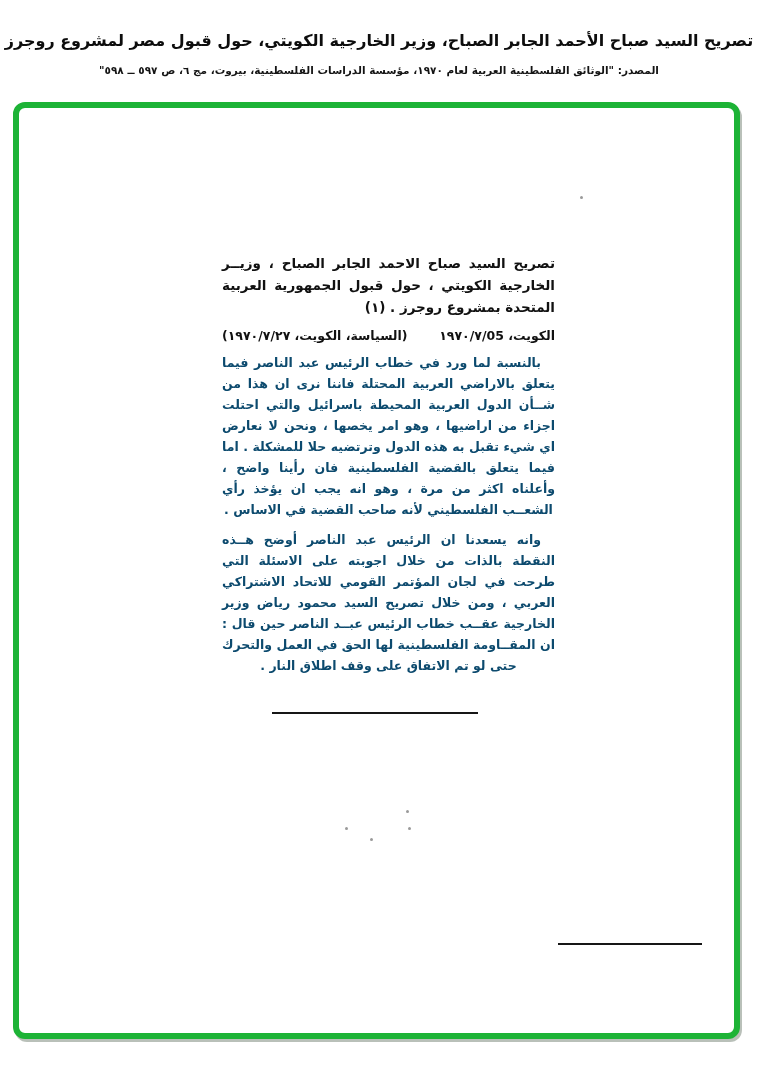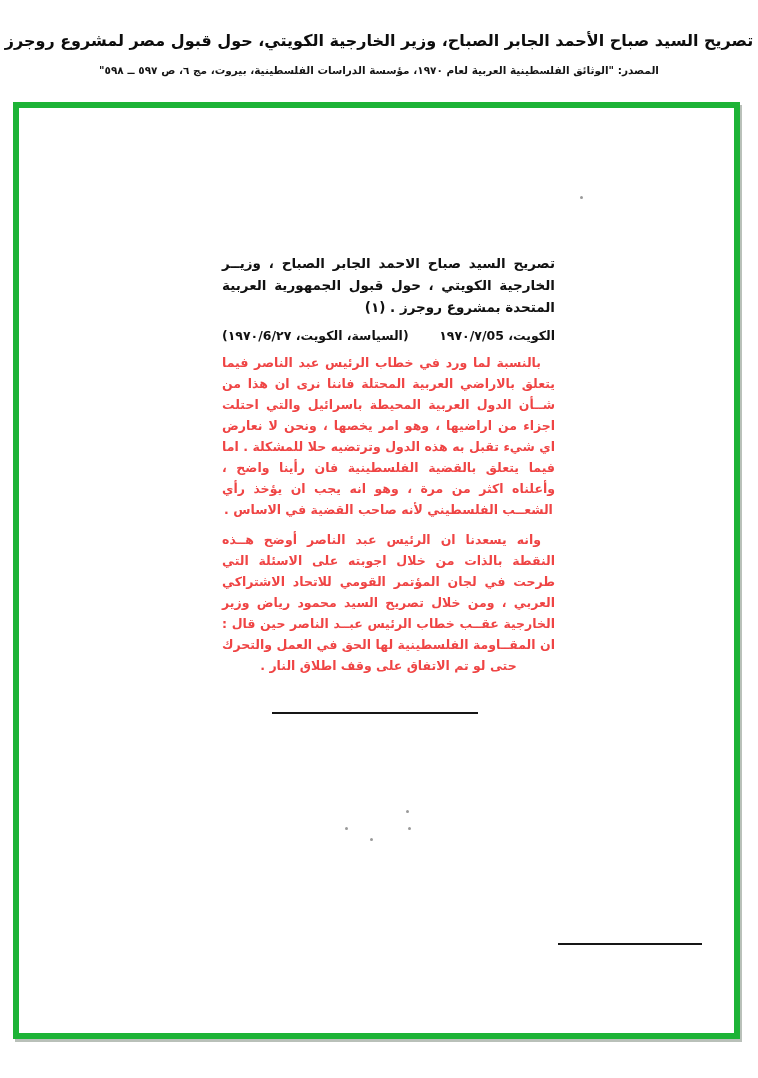--- a/index.html
+++ b/index.html
@@ -10,37 +10,37 @@
   .top-title{
     position:absolute;top:31px;left:0;right:0;text-align:center;
     font-size:16px;font-weight:bold;white-space:nowrap;color:#0d0d0d;
   }
   .source-line{
     position:absolute;top:64px;left:0;right:0;text-align:center;
     font-size:10.5px;font-weight:bold;white-space:nowrap;color:#141414;
   }
   .frame{
     position:absolute;left:13px;top:102px;width:715px;height:925px;
-    border:6px solid #1db336;border-radius:0;background:#ffffff;
+    border:6px solid #1db336;border-radius:12px;background:#ffffff;
     box-shadow:2px 3px 0 rgba(100,115,100,0.45);
   }
   .doc-column{
     position:absolute;top:144px;left:203px;width:333px;
   }
   .doc-heading{
     font-size:13.5px;font-weight:bold;line-height:22px;
     text-align:justify;color:#111;
   }
   .dateline{
     display:flex;justify-content:space-between;align-items:baseline;
     font-size:12.5px;font-weight:bold;margin-top:10px;color:#111;
   }
   .para{
     margin:9px 0 0 0;font-size:12.5px;font-weight:bold;line-height:21px;
-    text-align:justify;text-align-last:center;text-indent:14px;color:#ef4444;
+    text-align:justify;text-align-last:center;text-indent:14px;color:#0c4a6e;
   }
   .end-rule{
     height:2px;background:#161616;width:206px;margin:36px 77px 0 auto;
   }
   .footnote-rule{
     position:absolute;left:539px;top:835px;width:144px;height:2px;background:#161616;
   }
   .footnote{
     position:absolute;top:848px;left:359px;width:326px;
     font-size:12.5px;font-weight:bold;line-height:24px;
@@ -63,21 +63,21 @@
   <div class="source-line" dir="rtl">المصدر: "الوثائق الفلسطينية العربية لعام ١٩٧٠، مؤسسة الدراسات الفلسطينية، بيروت، مج ٦، ص ٥٩٧ ــ ٥٩٨"</div>
 
   <div class="frame" style="border-color: rgb(29, 179, 54);">
 
     <div class="doc-column" dir="rtl">
 
       <div class="doc-heading">تصريح السيد صباح الاحمد الجابر الصباح ، وزيــر الخارجية الكويتي ، حول قبول الجمهورية العربية المتحدة بمشروع روجرز . (١)</div>
 
       <div class="dateline">
         <span>الكويت، ١٩٧٠/٧/05</span>
-        <span>(السياسة، الكويت، ١٩٧٠/6/٢٧)</span>
+        <span>(السياسة، الكويت، ١٩٧٠/٧/٢٧)</span>
       </div>
 
       <p class="para">بالنسبة لما ورد في خطاب الرئيس عبد الناصر فيما يتعلق بالاراضي العربية المحتلة فاننا نرى ان هذا من شــأن الدول العربية المحيطة باسرائيل والتي احتلت اجزاء من اراضيها ، وهو امر يخصها ، ونحن لا نعارض اي شيء تقبل به هذه الدول وترتضيه حلا للمشكلة . اما فيما يتعلق بالقضية الفلسطينية فان رأينا واضح ، وأعلناه اكثر من مرة ، وهو انه يجب ان يؤخذ رأي الشعــب الفلسطيني لأنه صاحب القضية في الاساس .</p>
 
       <p class="para">وانه يسعدنا ان الرئيس عبد الناصر أوضح هــذه النقطة بالذات من خلال اجوبته على الاسئلة التي طرحت في لجان المؤتمر القومي للاتحاد الاشتراكي العربي ، ومن خلال تصريح السيد محمود رياض وزير الخارجية عقــب خطاب الرئيس عبــد الناصر حين قال : ان المقــاومة الفلسطينية لها الحق في العمل والتحرك حتى لو تم الاتفاق على وقف اطلاق النار .</p>
 
       <div class="end-rule"></div>
     </div>
 
     <div class="footnote-rule"></div>

